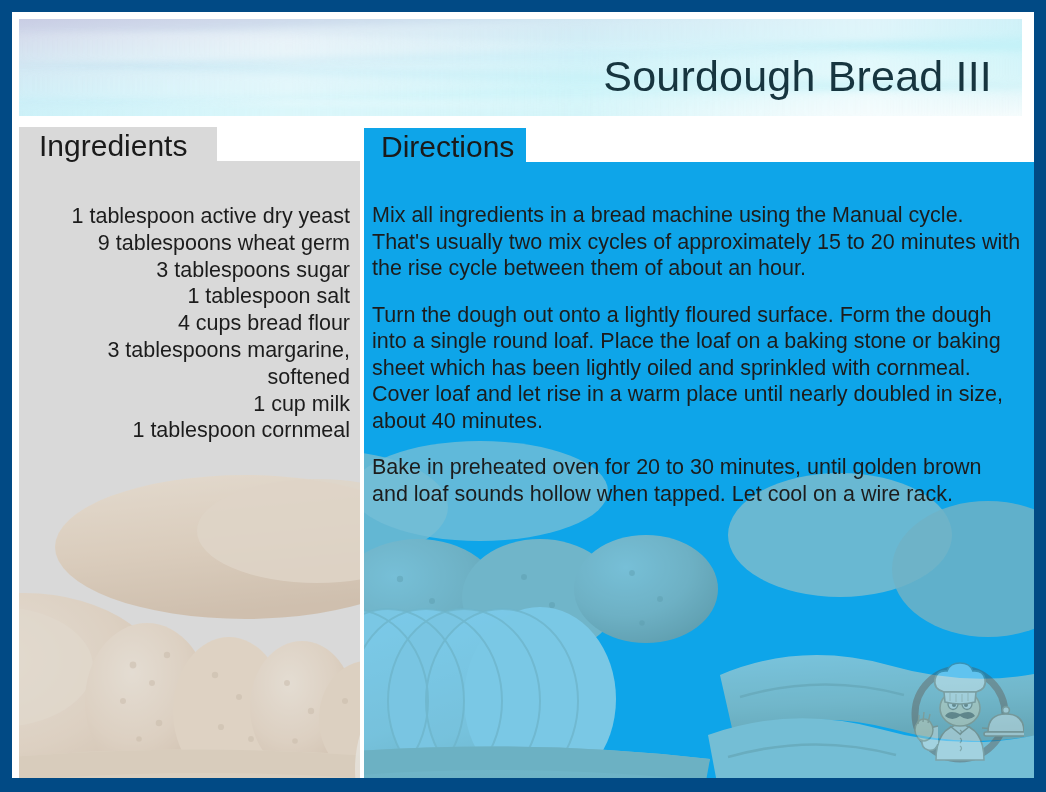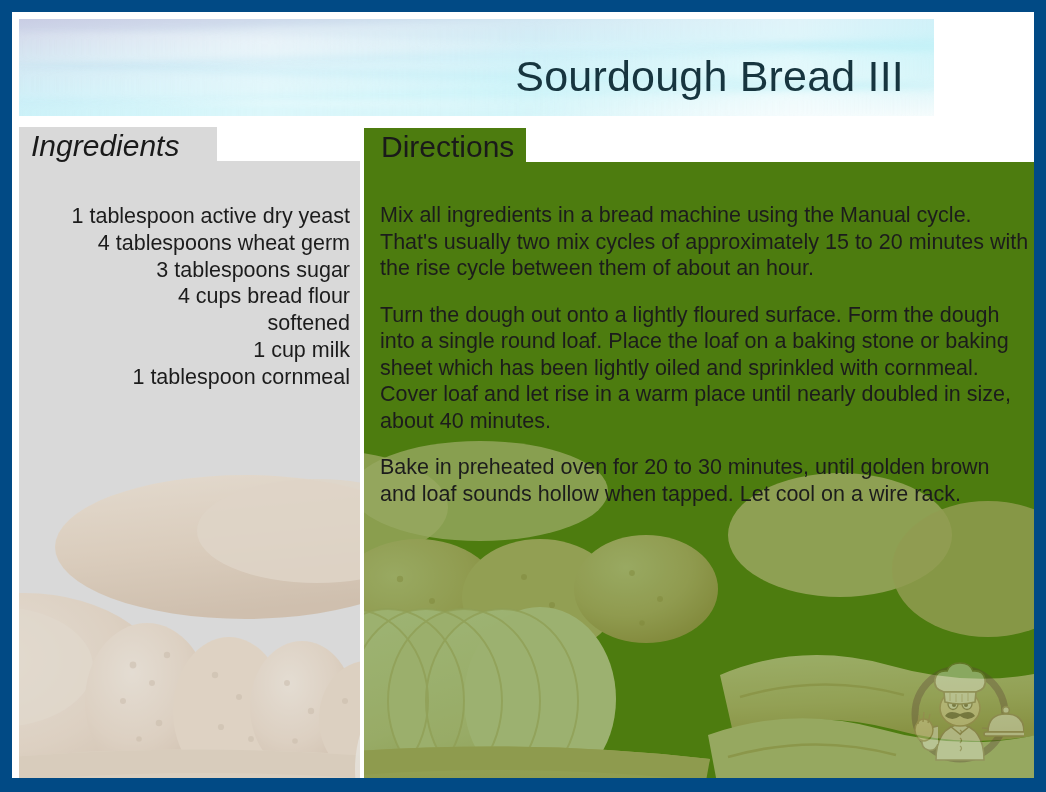--- a/index.html
+++ b/index.html
@@ -19,21 +19,21 @@
     background: #ffffff;
     border: 12px solid #014a85;
     border-bottom-width: 14px;
   }
 
   
   #header-banner {
     position: absolute;
     left: 7px;
     top: 7px;
-    width: 915px;
+    width: 1003px;
     height: 97px;
     overflow: hidden;
     background:
       linear-gradient(175deg,
         #c9cde4 0%,
         #cfd8ea 10%,
         #cfe6f2 26%,
         #caeef7 44%,
         #c5f2f8 62%,
         #cdf3f8 78%,
@@ -82,21 +82,21 @@
     bottom: 0;
     background: #d9d9d9;
     overflow: hidden;
   }
   #directions-panel {
     position: absolute;
     left: 352px;
     top: 116px;
     right: 0;
     bottom: 0;
-    background: #4d7c0f;
+    background: #0ea5e9;
     overflow: hidden;
   }
 
   
   .section-notch {
     position: absolute;
     top: 0;
     height: 34px;
     background: #ffffff;
   }
@@ -104,21 +104,21 @@
   #directions-notch  { left: 162px; right: 0; }
 
   .section-title {
     position: absolute;
     top: 2px;
     font-size: 30px;
     font-weight: 400;
     color: #1a1a1a;
     z-index: 4;
   }
-  #ingredients-title { left: 12px; font-style: italic; }
+  #ingredients-title { left: 20px; }
   #directions-title  { left: 17px; }
 
   
   .bread-photo {
     position: absolute;
     pointer-events: none;
     z-index: 1;
   }
   #bread-photo-left {
     left: -172px;
@@ -147,21 +147,21 @@
   #ingredients-list li {
     list-style: none;
     font-size: 21.5px;
     line-height: 26.8px;
     color: #1c1c1c;
   }
   #ingredients-list li.wrapped { line-height: 26.8px; margin-left: 46px; }
 
   #directions-body {
     position: absolute;
-    left: 16px;
+    left: 8px;
     top: 74px;
     width: 650px;
     z-index: 3;
   }
   #directions-body p {
     font-size: 21.5px;
     line-height: 26.5px;
     color: #1c1c1c;
     margin-bottom: 20px;
   }
@@ -269,23 +269,25 @@
 
       <g opacity=".95">
         <ellipse cx="600" cy="330" rx="92" ry="106" fill="url(#lSlice)"></ellipse>
         <ellipse cx="636" cy="332" rx="88" ry="104" fill="#f7ecda"></ellipse>
         <ellipse cx="668" cy="334" rx="84" ry="102" fill="url(#lSlice)"></ellipse>
       </g>
     </svg>
 
     <ul id="ingredients-list">
       <li>1 tablespoon active dry yeast</li>
-      <li>4 tablespoons wheat germ</li>
+      <li>9 tablespoons wheat germ</li>
       <li>3 tablespoons sugar</li>
+      <li>1 tablespoon salt</li>
       <li>4 cups bread flour</li>
+      <li>3 tablespoons margarine,</li>
       <li class="wrapped">softened</li>
       <li>1 cup milk</li>
       <li>1 tablespoon cornmeal</li>
     </ul>
   </div>
 
   <div id="directions-panel">
     <div class="section-notch" id="directions-notch"></div>
     <div class="section-title" id="directions-title">Directions</div>
 

